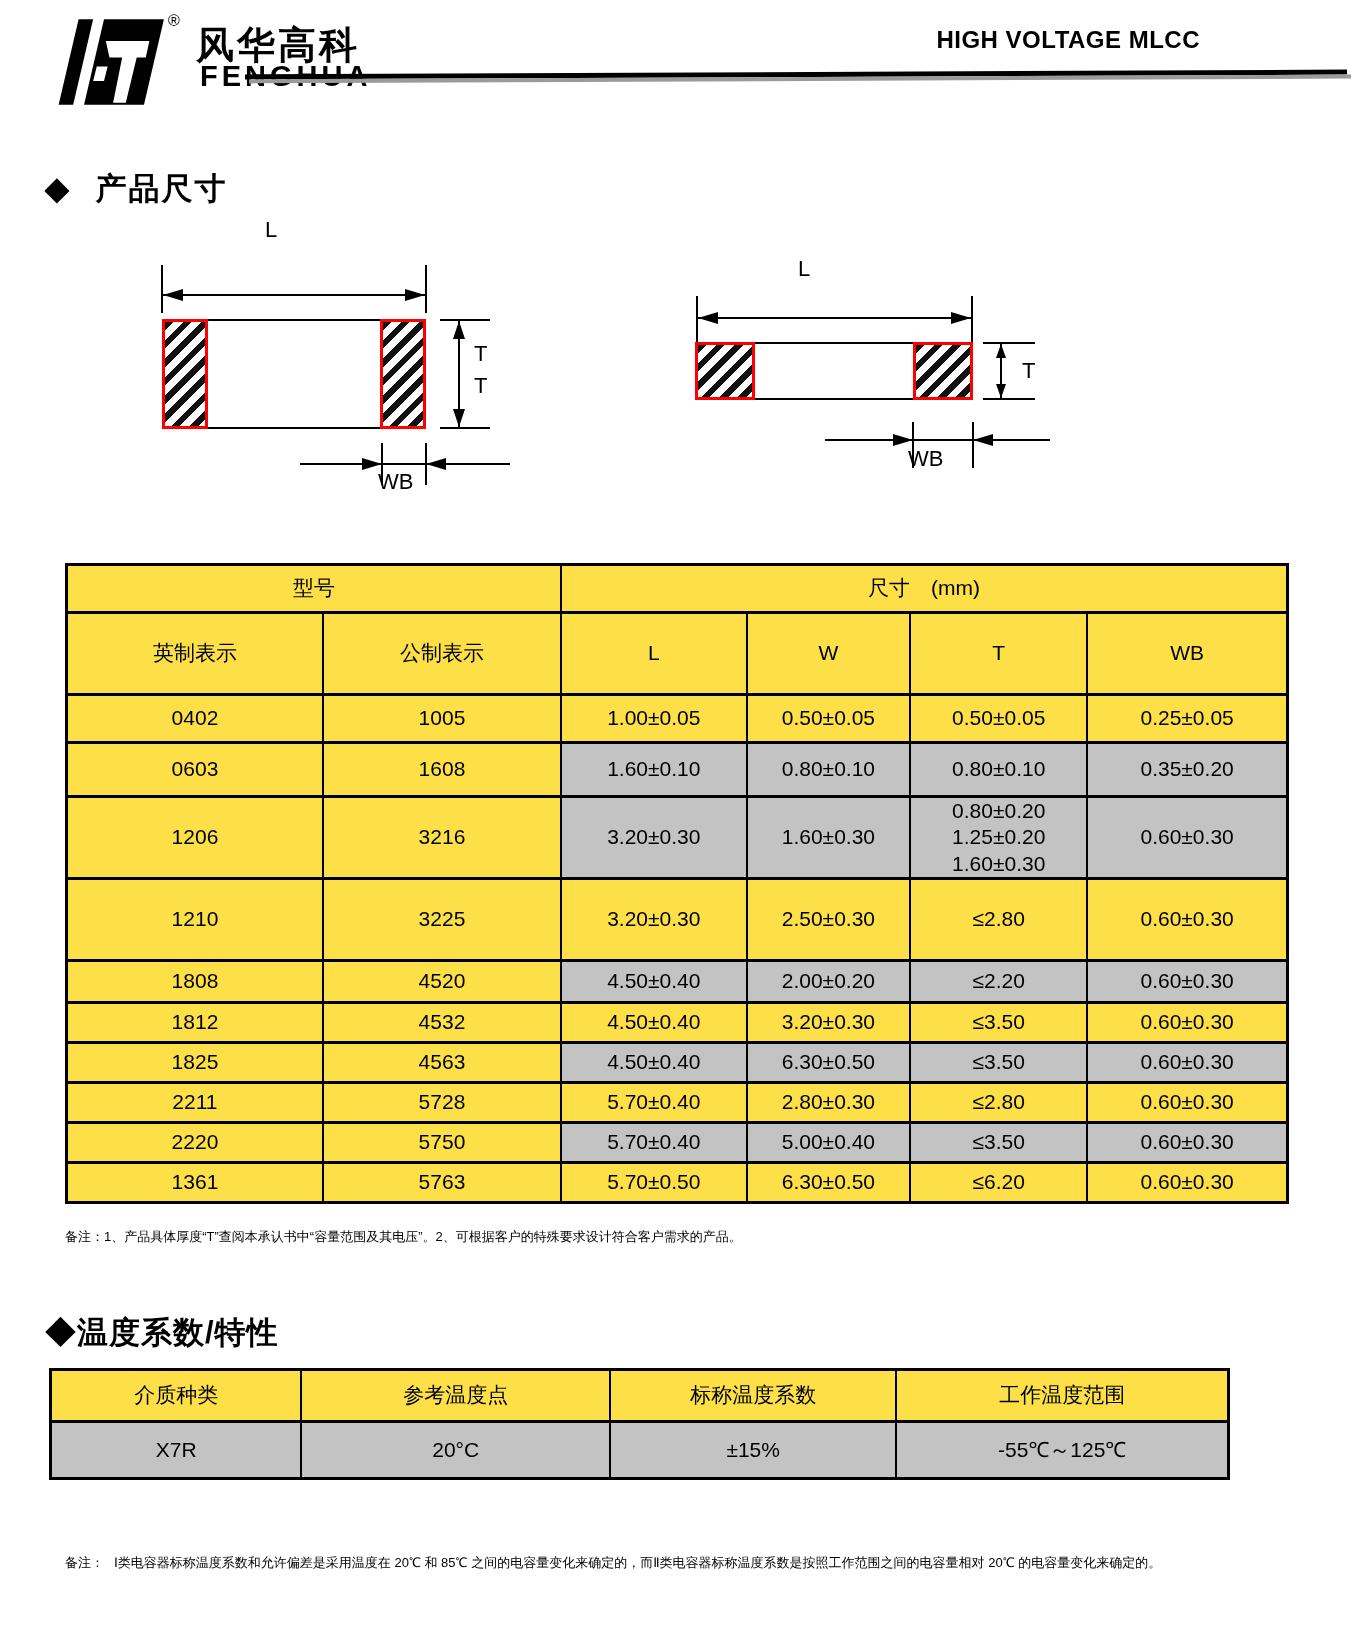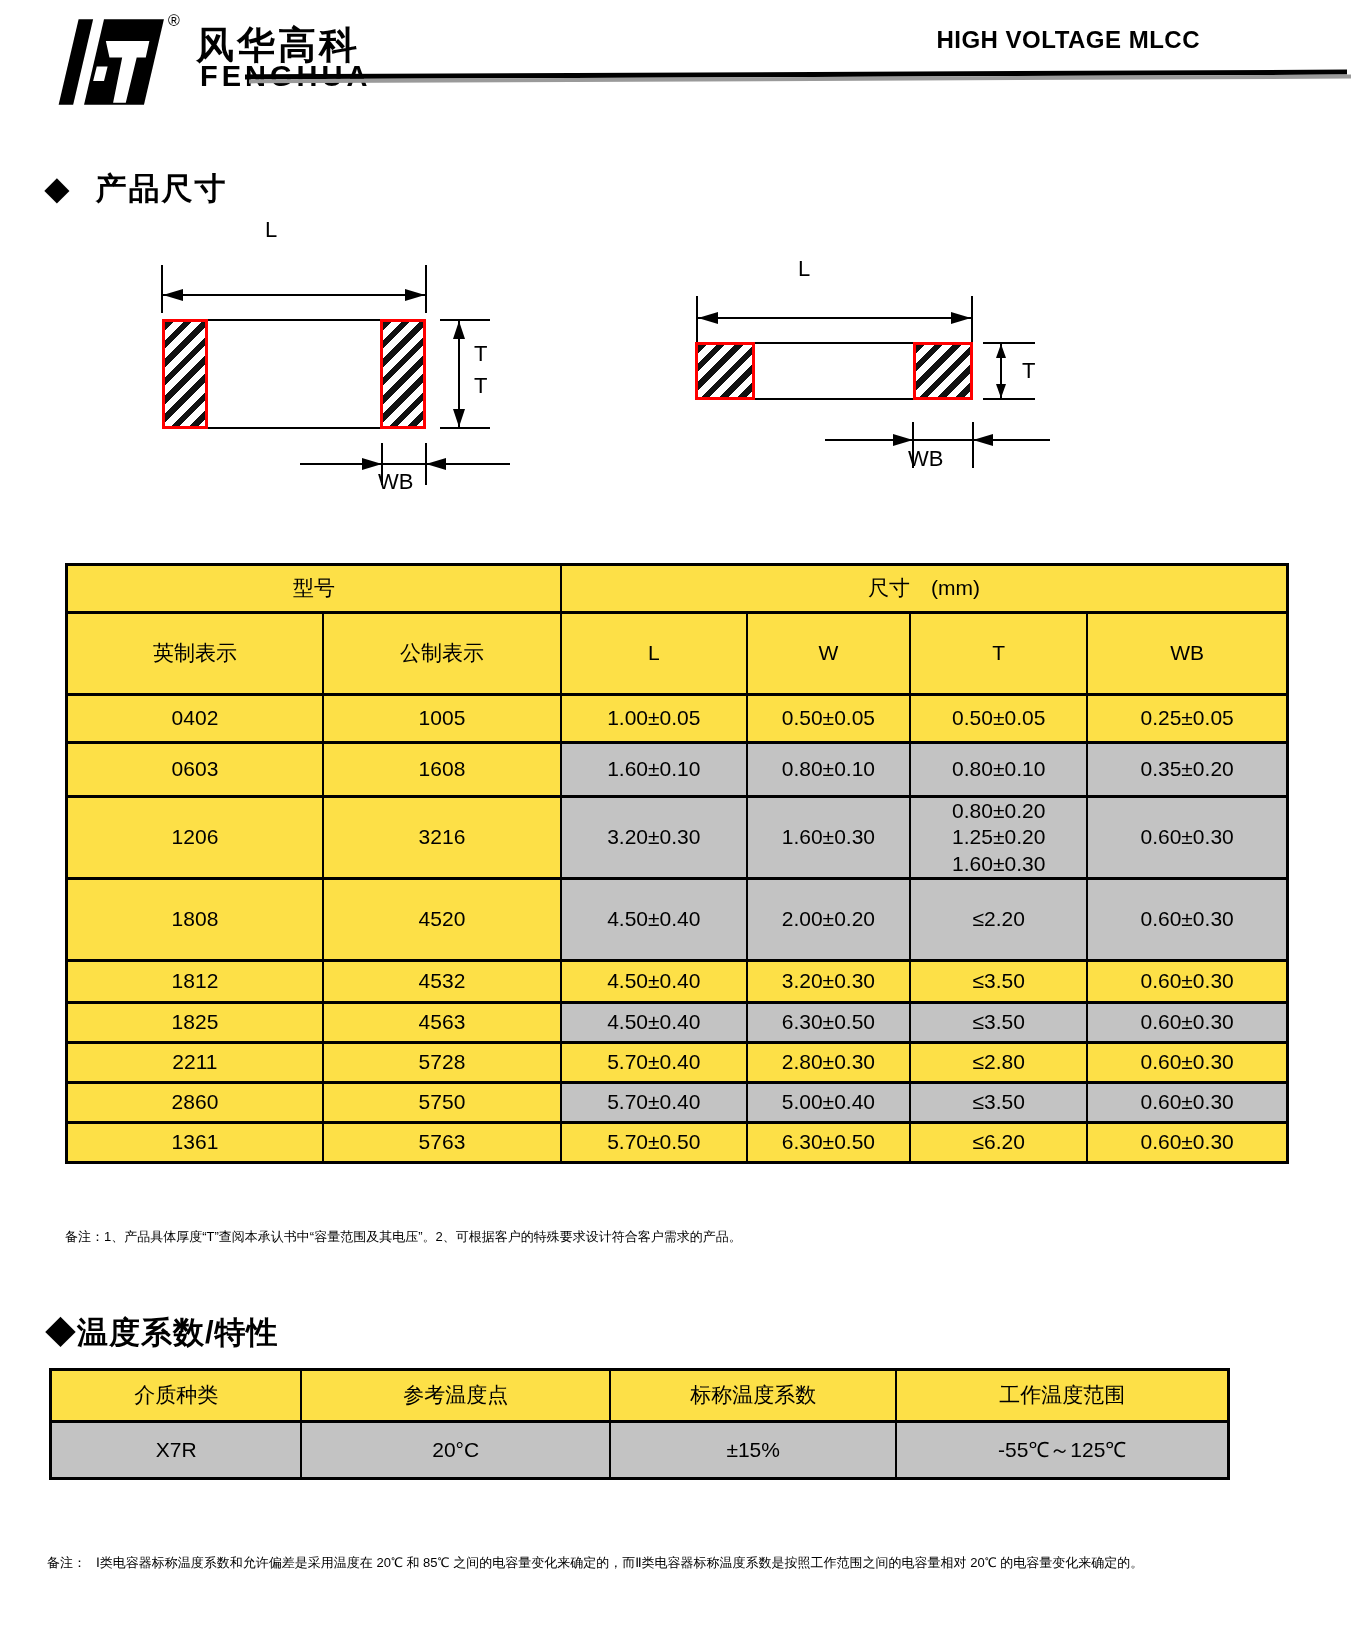--- a/index.html
+++ b/index.html
@@ -178,20 +178,28 @@
         <td>1206</td>
         <td>3216</td>
         <td class="shade">3.20±0.30</td>
         <td class="shade">1.60±0.30</td>
         <td class="shade">0.80±0.20
 1.25±0.20
 1.60±0.30</td>
         <td class="shade">0.60±0.30</td>
       </tr>
       <tr>
+        <td>1210</td>
+        <td>3225</td>
+        <td>3.20±0.30</td>
+        <td>2.50±0.30</td>
+        <td>≤2.80</td>
+        <td>0.60±0.30</td>
+      </tr>
+      <tr>
         <td>1808</td>
         <td>4520</td>
         <td class="shade">4.50±0.40</td>
         <td class="shade">2.00±0.20</td>
         <td class="shade">≤2.20</td>
         <td class="shade">0.60±0.30</td>
       </tr>
       <tr>
         <td>1812</td>
         <td>4532</td>
@@ -210,21 +218,21 @@
       </tr>
       <tr>
         <td>2211</td>
         <td>5728</td>
         <td>5.70±0.40</td>
         <td>2.80±0.30</td>
         <td>≤2.80</td>
         <td>0.60±0.30</td>
       </tr>
       <tr>
-        <td>2860</td>
+        <td>2220</td>
         <td>5750</td>
         <td class="shade">5.70±0.40</td>
         <td class="shade">5.00±0.40</td>
         <td class="shade">≤3.50</td>
         <td class="shade">0.60±0.30</td>
       </tr>
       <tr>
         <td>1361</td>
         <td>5763</td>
         <td>5.70±0.50</td>
@@ -257,16 +265,16 @@
   <tbody>
       <tr>
         <td class="shade">X7R</td>
         <td class="shade">20°C</td>
         <td class="shade">±15%</td>
         <td class="shade">-55℃～125℃</td>
       </tr>
     </tbody>
 </table>
 
-<div class="note" id="note2" style="left:47px;top:1552px;width:1268px">
+<div class="note" id="note2" style="left:65px;top:1552px;width:1268px">
   <span class="lbl">备注：</span>
   <p>Ⅰ类电容器标称温度系数和允许偏差是采用温度在 20℃ 和 85℃ 之间的电容量变化来确定的，而Ⅱ类电容器标称温度系数是按照工作范围之间的电容量相对 20℃ 的电容量变化来确定的。</p>
 </div>
 
 </body></html>

